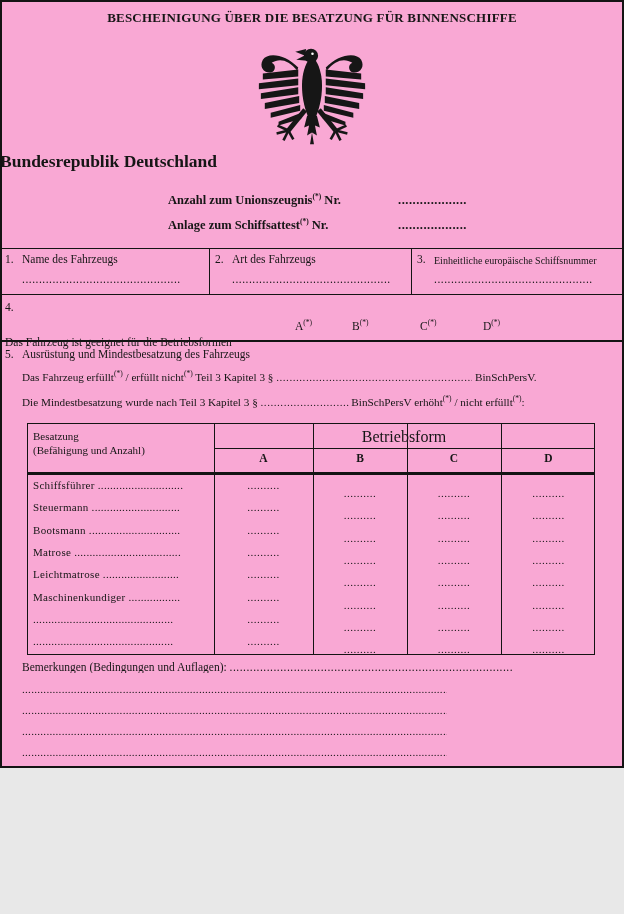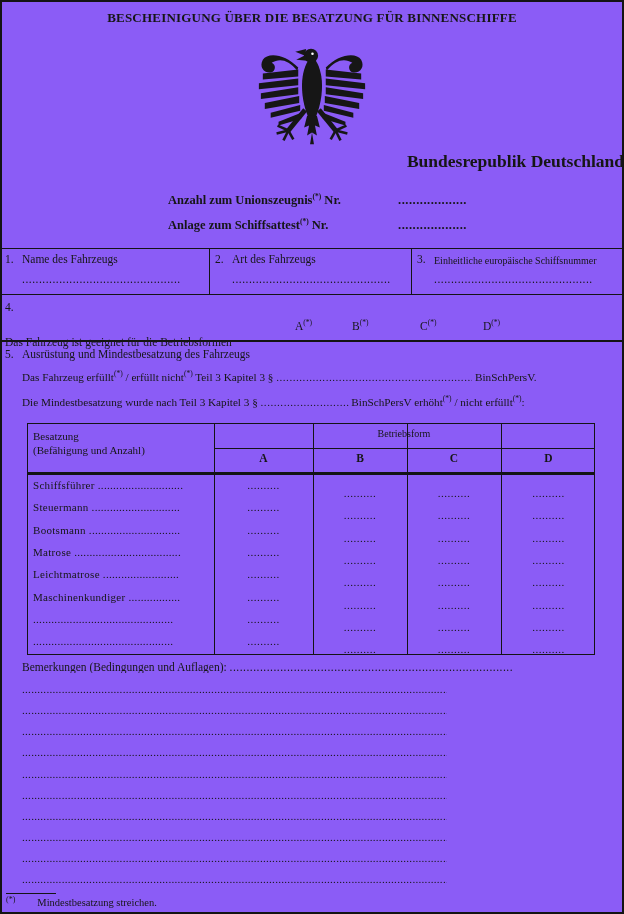--- a/index.html
+++ b/index.html
@@ -1,28 +1,28 @@
 <!DOCTYPE html>
 <html><head>
 <meta charset="utf-8">
 <style>
   html,body{margin:0;padding:0;background:#e8e8e8;}
   .page{
-    position:relative;width:624px;height:914px;background:#8b5cf6;
+    position:relative;width:624px;height:768px;background:#f9a8d4;
     font-family:"Liberation Serif","DejaVu Serif",serif;color:#161616;
     overflow:hidden;box-sizing:border-box;
   }
   .page-border{position:absolute;inset:0;border:2px solid #141414;pointer-events:none;z-index:50;}
   .abs{position:absolute;}
   .sup{font-size:7.5px;vertical-align:super;line-height:0;}
   .dots{letter-spacing:.5px;}
   
   .title{left:0;right:0;top:10px;font-size:13px;font-weight:bold;text-align:center;letter-spacing:.2px;}
   .emblem{left:50%;top:46px;transform:translateX(-50%);}
-  .country{left:0;right:0;top:151px;font-size:17.5px;font-weight:bold;text-align:right;}
+  .country{left:0;right:0;top:151px;font-size:17.5px;font-weight:bold;text-align:left;}
   .annex{left:168px;top:188px;width:440px;font-size:12.5px;font-weight:bold;}
   .annex-row{position:relative;height:25px;line-height:25px;white-space:nowrap;}
   .annex-value{position:absolute;left:230px;letter-spacing:.5px;}
   
   .fields-row{left:0;top:248px;width:624px;height:47px;border-top:1.5px solid #141414;border-bottom:1.5px solid #141414;display:flex;box-sizing:border-box;font-size:11.5px;}
   .field-cell{position:relative;box-sizing:border-box;height:100%;}
   .field-cell+.field-cell{border-left:1px solid #141414;}
   .fc1{width:209px;} .fc2{width:202px;} .fc3{width:213px;}
   .field-no{position:absolute;left:5px;top:4px;}
   .field-label{position:absolute;left:22px;top:4px;white-space:nowrap;}
@@ -41,21 +41,21 @@
   .s5-l1{top:371px;} .s5-l2{top:396px;}
   .inline-dots{display:inline-block;overflow:hidden;white-space:nowrap;vertical-align:bottom;letter-spacing:.5px;}
   .l1-dots{width:196px;} .l2-dots{width:88px;}
   
   .crew{left:27px;top:423px;width:568px;height:232px;border:1.2px solid #141414;box-sizing:border-box;font-size:11px;}
   .crew .vline{position:absolute;top:0;bottom:0;width:1px;background:#141414;}
   .v1{left:186px;} .v2{left:285px;} .v3{left:379px;} .v4{left:473px;}
   .crew .h-bf{position:absolute;left:186px;right:0;top:24px;height:1px;background:#141414;}
   .crew .h-thick{position:absolute;left:0;right:0;top:48px;height:2.6px;background:#141414;}
   .crew-hl{position:absolute;left:5px;top:5px;line-height:14px;}
-  .crew-bf{position:absolute;left:186px;right:0;top:4px;text-align:center;font-size:10px;}
+  .crew-bf{position:absolute;left:186px;right:0;top:4px;text-align:center;font-size:16px;}
   .col-h{position:absolute;top:28px;text-align:center;font-weight:bold;font-size:11.5px;}
   .ch-a{left:186px;width:99px;} .ch-b{left:285px;width:94px;} .ch-c{left:379px;width:94px;} .ch-d{left:473px;width:95px;}
   .crew-body{position:absolute;left:0;right:0;top:51px;bottom:0;}
   .crew-row{position:relative;height:22.35px;}
   .crew-label{position:absolute;left:5px;top:4px;width:178px;white-space:nowrap;overflow:hidden;letter-spacing:.3px;}
   .crew-cell{position:absolute;text-align:center;white-space:nowrap;overflow:hidden;letter-spacing:.5px;}
   .cc-a{left:186px;width:99px;top:4px;} .cc-b{left:285px;width:94px;top:12px;}
   .cc-c{left:379px;width:94px;top:12px;} .cc-d{left:473px;width:95px;top:12px;}
   
   .remarks-head{left:22px;top:661px;width:490px;font-size:11.5px;white-space:nowrap;overflow:hidden;}

